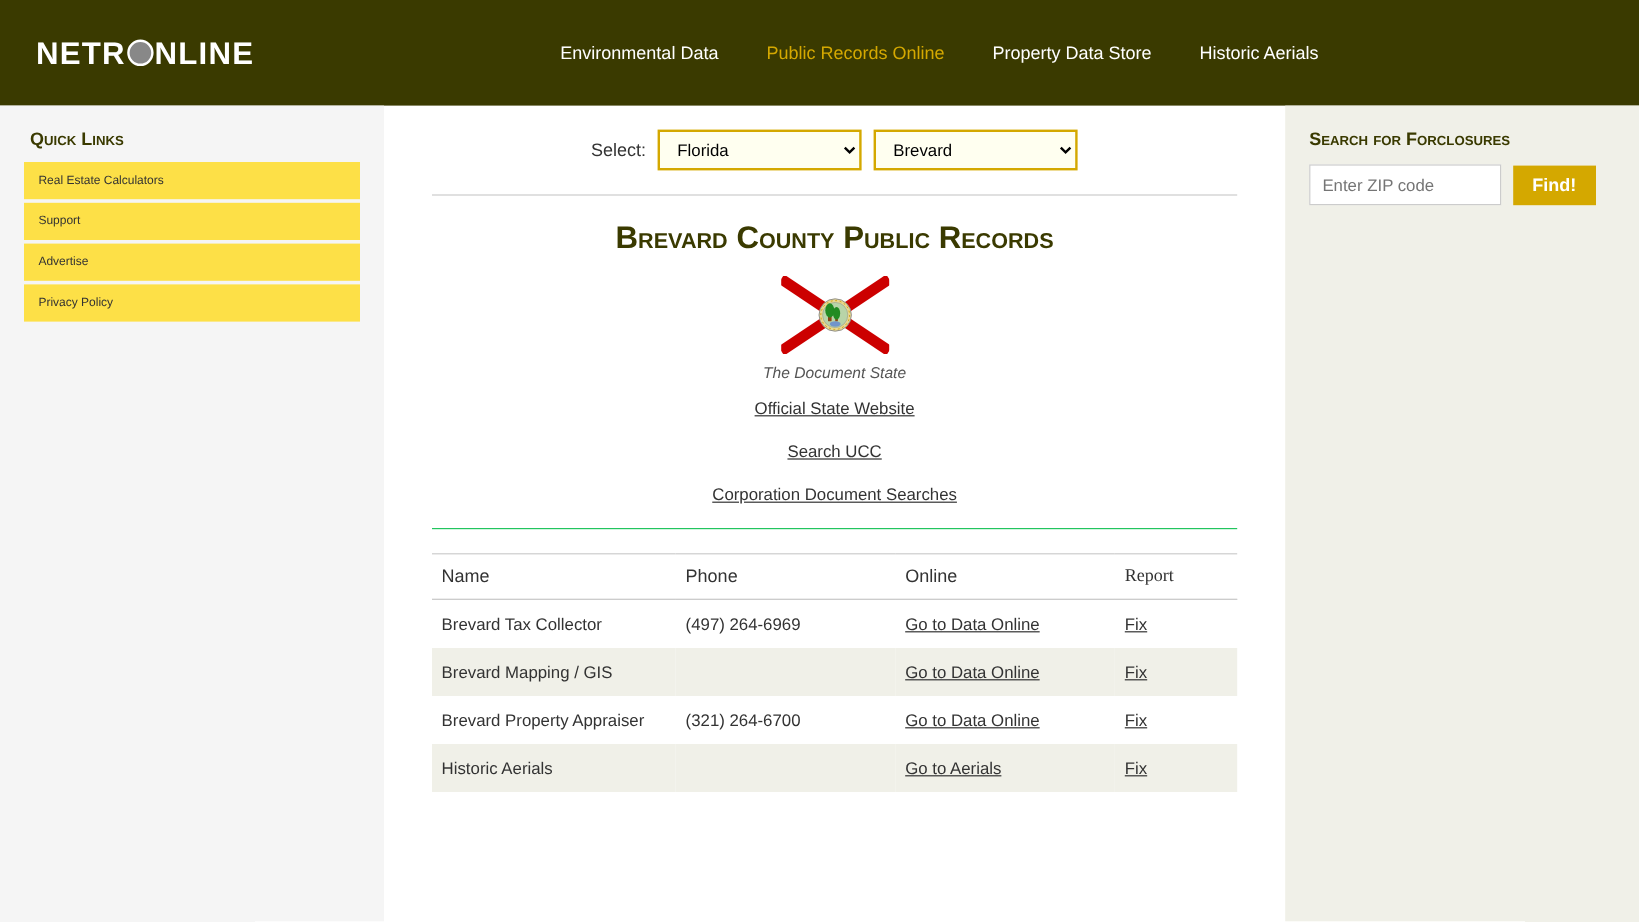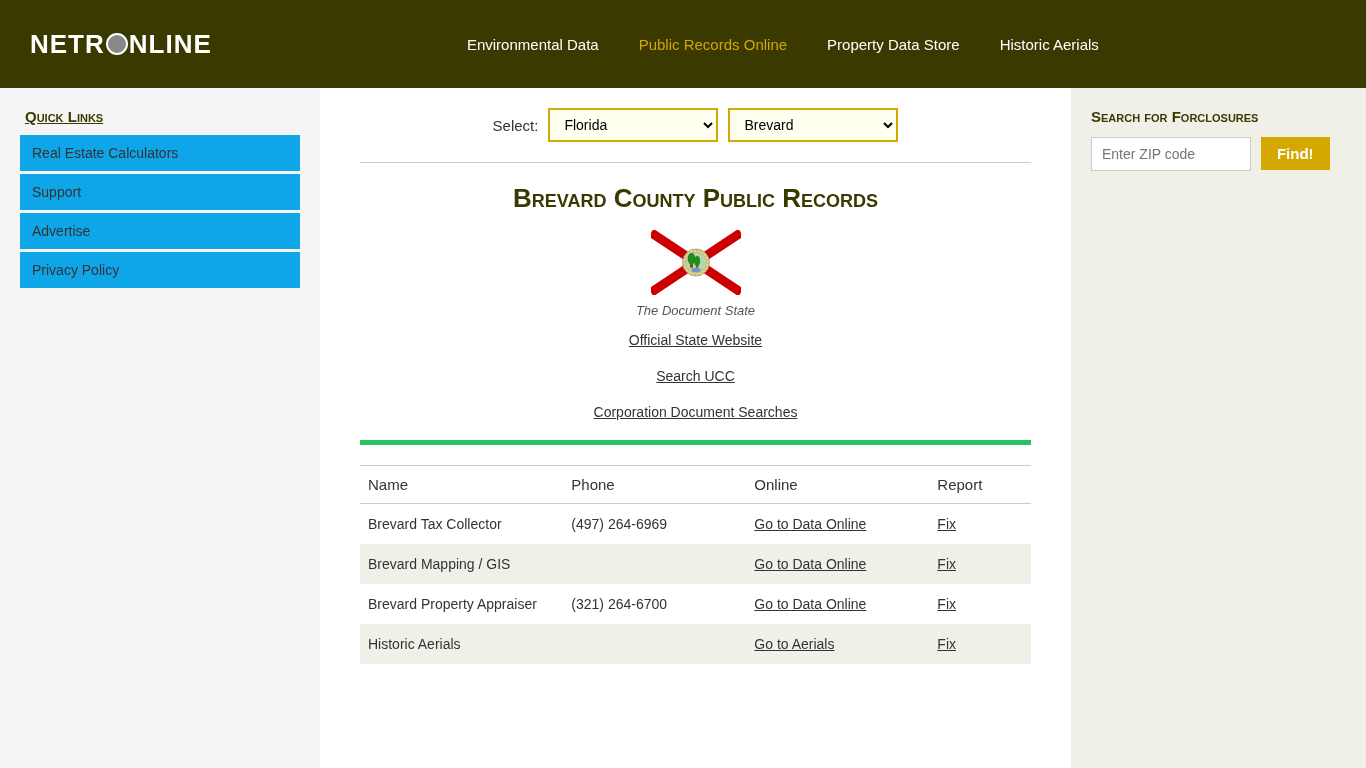--- a/index.html
+++ b/index.html
@@ -68,30 +68,29 @@
       background: #f5f5f5;
       min-height: 680px;
     }
     #quick-links-title {
       font-size: 15px;
       font-weight: bold;
       font-variant: small-caps;
       color: #3a3a00;
       margin-bottom: 10px;
       padding-left: 5px;
-      text-decoration: underline;
     }
     .sidebar-link {
       display: block;
       padding: 10px 12px;
       margin-bottom: 3px;
-      background: #0ea5e9;
+      background: #fde047;
       color: #333;
       text-decoration: none;
-      font-size: 14px;
+      font-size: 10px;
       cursor: pointer;
     }
 
     
     #content {
       flex: 1;
       padding: 20px 40px;
     }
 
     
@@ -110,21 +109,21 @@
       font-size: 14px;
       border: 2px solid #d4a800;
       background: #fffff0;
       cursor: pointer;
       min-width: 170px;
     }
 
     
     #county-header {
       text-align: center;
-      border-bottom: 5px solid #22c55e;
+      border-bottom: 1px solid #22c55e;
       padding-bottom: 20px;
       margin-bottom: 20px;
     }
     #county-title {
       font-size: 26px;
       font-weight: bold;
       font-variant: small-caps;
       color: #3a3a00;
       margin-bottom: 16px;
     }
@@ -175,21 +174,21 @@
       background: #fff;
     }
     .online-link, .report-link {
       color: #333;
       text-decoration: underline;
       cursor: pointer;
     }
     .col-name { width: 200px; }
     .col-phone { width: 180px; }
     .col-online { width: 180px; }
-    .col-report { width: 100px; }
+    .col-report { width: 100px; font-family: Liberation Serif, serif; }
 
     
     #right-panel {
       width: 295px;
       min-width: 295px;
       padding: 20px;
       background: #f0f0e8;
     }
     #foreclosure-title {
       font-size: 15px;

